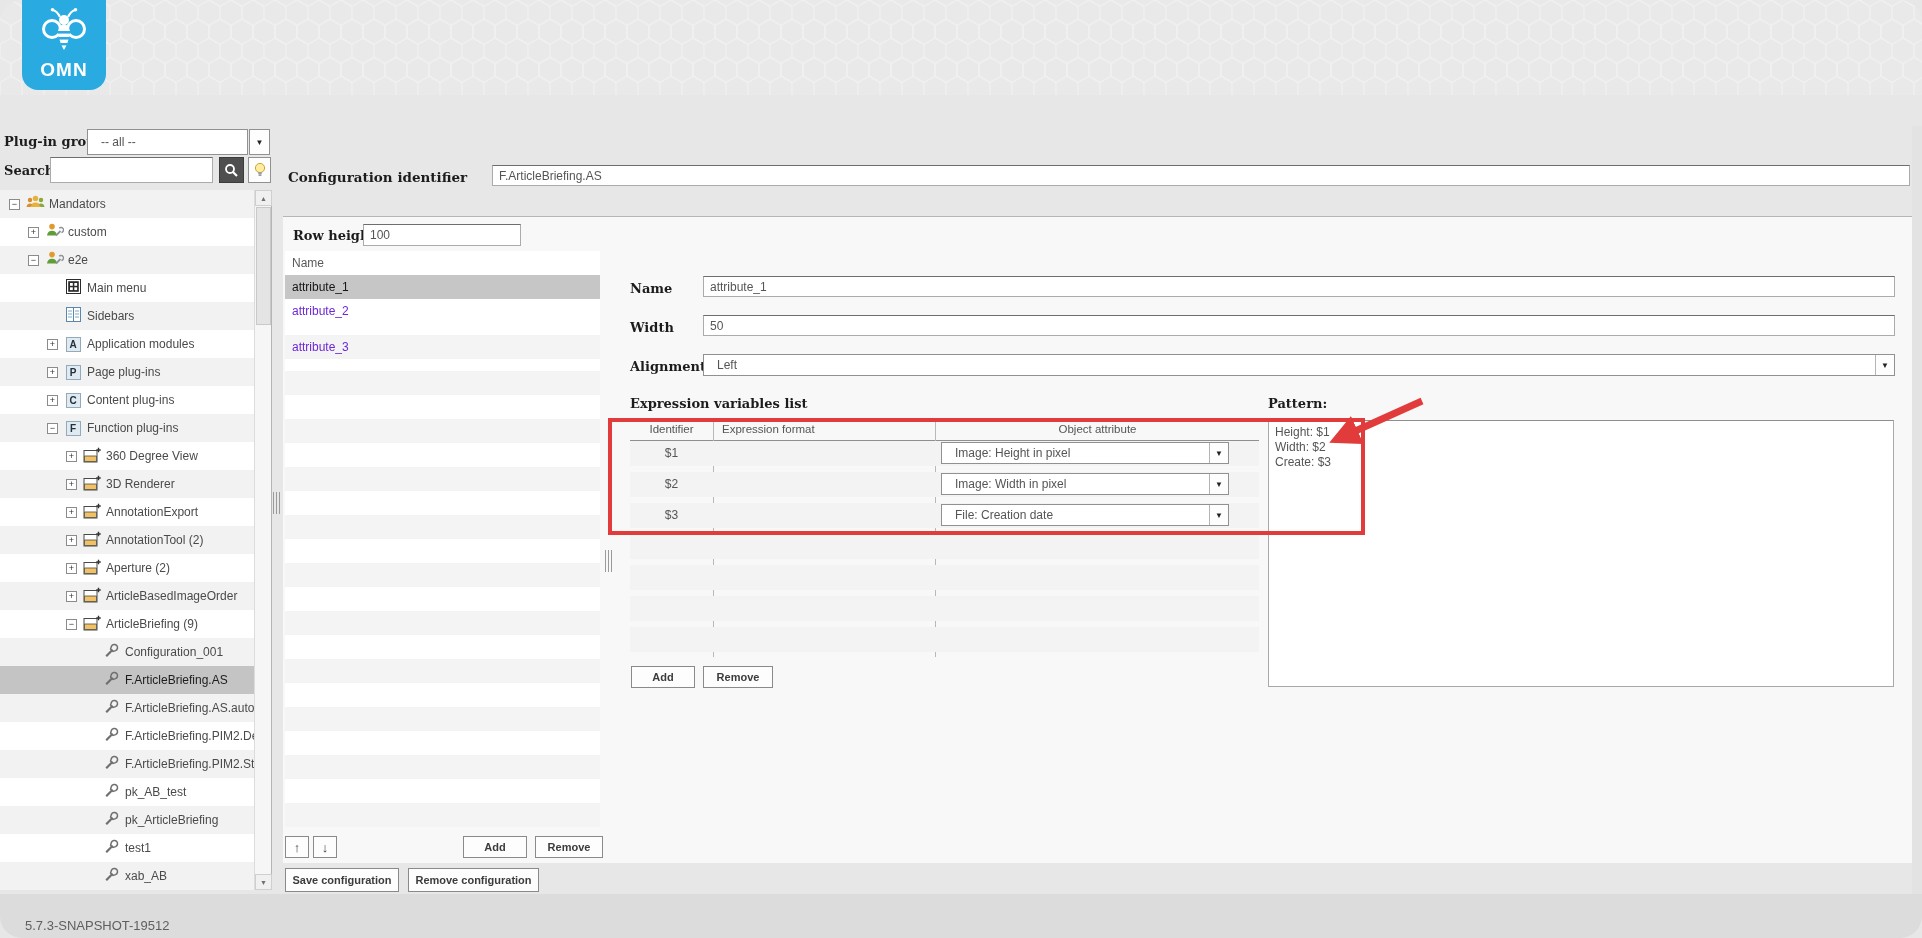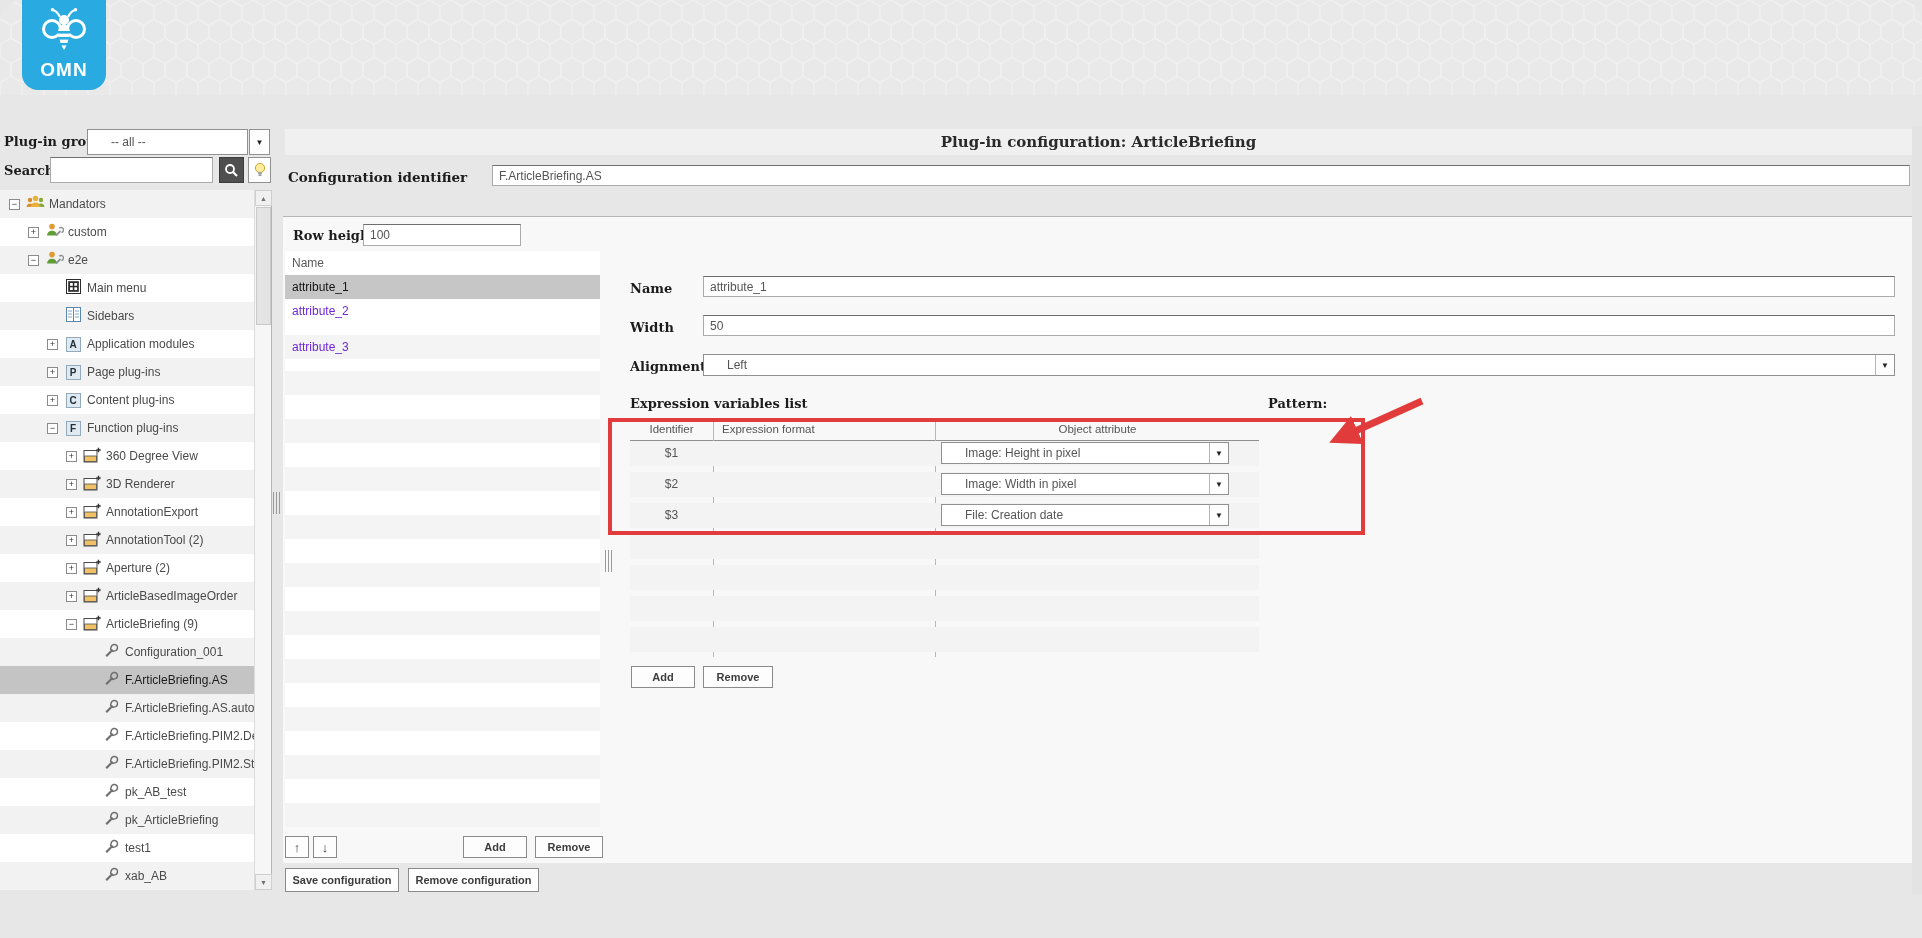--- a/index.html
+++ b/index.html
@@ -13,21 +13,21 @@
   #hexpat{position:absolute;left:0;top:0;opacity:.75;}
   #logo{position:absolute;left:22px;top:0;width:84px;height:90px;background:#29abe2;
         border-radius:0 0 16px 16px;text-align:center;}
   #logo .omn{position:absolute;left:0;right:0;bottom:9px;color:#fff;font-weight:700;
         font-size:19px;letter-spacing:1px;}
   #logo svg{margin-top:7px;}
 
   
   .combo{position:absolute;background:#fff;border:1px solid #919191;box-sizing:border-box;
          display:flex;align-items:center;font-size:12px;color:#555;}
-  .combo .cval{flex:1;padding:0 23px;white-space:nowrap;overflow:hidden;}
+  .combo .cval{flex:1;padding:0 13px;white-space:nowrap;overflow:hidden;}
   .combo .arw{width:18px;align-self:stretch;border-left:1px solid #b5b5b5;display:flex;
          align-items:center;justify-content:center;font-size:8px;color:#222;background:#fdfdfd;}
   .sqbtn{position:absolute;background:#fdfdfd;border:1px solid #919191;box-sizing:border-box;
          display:flex;align-items:center;justify-content:center;font-size:8px;color:#222;cursor:pointer;}
   .inp{position:absolute;background:#fff;border:1px solid #ababab;border-top-color:#6e6e6e;
        font-family:"Liberation Sans",sans-serif;font-size:12px;color:#555;padding:0 6px;box-sizing:border-box;}
 
   
   #tree{position:absolute;left:0;top:190px;width:272px;height:700px;background:#fff;
         border-right:1px solid #b5b5b5;box-sizing:border-box;overflow:hidden;}
@@ -432,23 +432,20 @@
     <div class="sbbtn" style="left:0;top:0;">
       <span>▲</span>
       </div>
     <div class="sbthumb" style="top:17px;height:118px;"></div>
     <div class="sbbtn" style="left:0;top:684px;">
       <span>▼</span>
       </div>
   </div>
   <div class="splitter" style="left:273px;top:492px;"></div>
 
-  <div id="titlebar">
-    <span class="t">Plug-in configuration: ArticleBriefing</span>
-  </div>
   <div class="abs slab" style="left:288px;top:169px;font-size:13.5px;">Configuration identifier</div>
   <input class="inp" style="left: 492px; top: 165px; width: 1418px; height: 21px;" value="F.ArticleBriefing.AS">
 
   <div id="pane"></div>
 
   <div class="abs slab" style="left:293px;top:228px;z-index:2;">Row height</div>
   <input class="inp" style="left: 363px; top: 224px; width: 158px; height: 22px; z-index: 2;" value="100">
 
   <div id="slots" style="z-index:2;">
     <div class="lhead">Name</div>
@@ -531,29 +528,35 @@
       </div>
       <div class="band" style="top: 114px;"></div>
       <div class="band" style="top: 145px;"></div>
       <div class="band" style="top: 176px;"></div>
       <div class="band" style="top: 207px;"></div>
     </div>
   <div class="btn" style="left:631px;top:666px;width:64px;height:22px;z-index:2;">Add</div>
   <div class="btn" style="left:703px;top:666px;width:70px;height:22px;z-index:2;">Remove</div>
 
   <div class="abs slab" style="left:1268px;top:396px;z-index:2;">Pattern:</div>
+  <textarea id="patternbox" style="z-index: 2;">Height: $1
+Width: $2
+Create: $3</textarea>
 
   <div id="redbox"></div>
   <svg id="redarrow" width="150" height="62">
     <defs>
       <marker id="ah" markerWidth="4.4" markerHeight="4.4" refX="2.4" refY="2.2" orient="auto" markerUnits="strokeWidth">
         <path d="M0,0 L4.4,2.2 L0,4.4 Z" fill="#e23b3b"></path>
       </marker>
     </defs>
     <line x1="132" y1="11" x2="52" y2="47" stroke="#e23b3b" stroke-width="7" marker-end="url(#ah)"></line>
   </svg>
 
   <div class="btn" style="left:285px;top:868px;width:114px;height:24px;">Save configuration</div>
   <div class="btn" style="left:408px;top:868px;width:131px;height:24px;">Remove configuration</div>
 
   <div class="mainsb"></div>
 
+  <div id="footer">
+    <div id="version">5.7.3-SNAPSHOT-19512</div>
+  </div>
 </div>
 
 </body></html>

